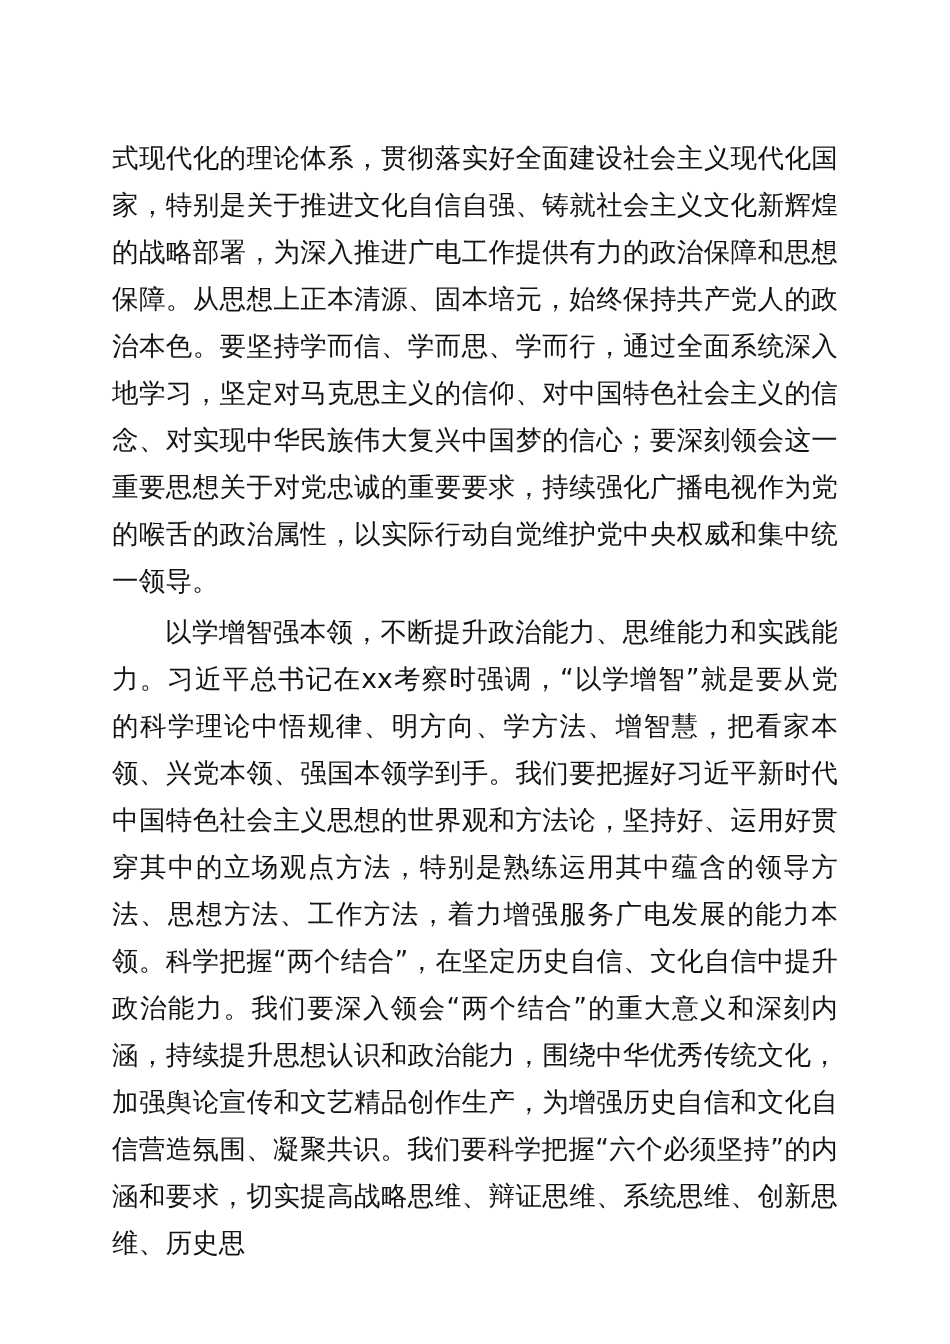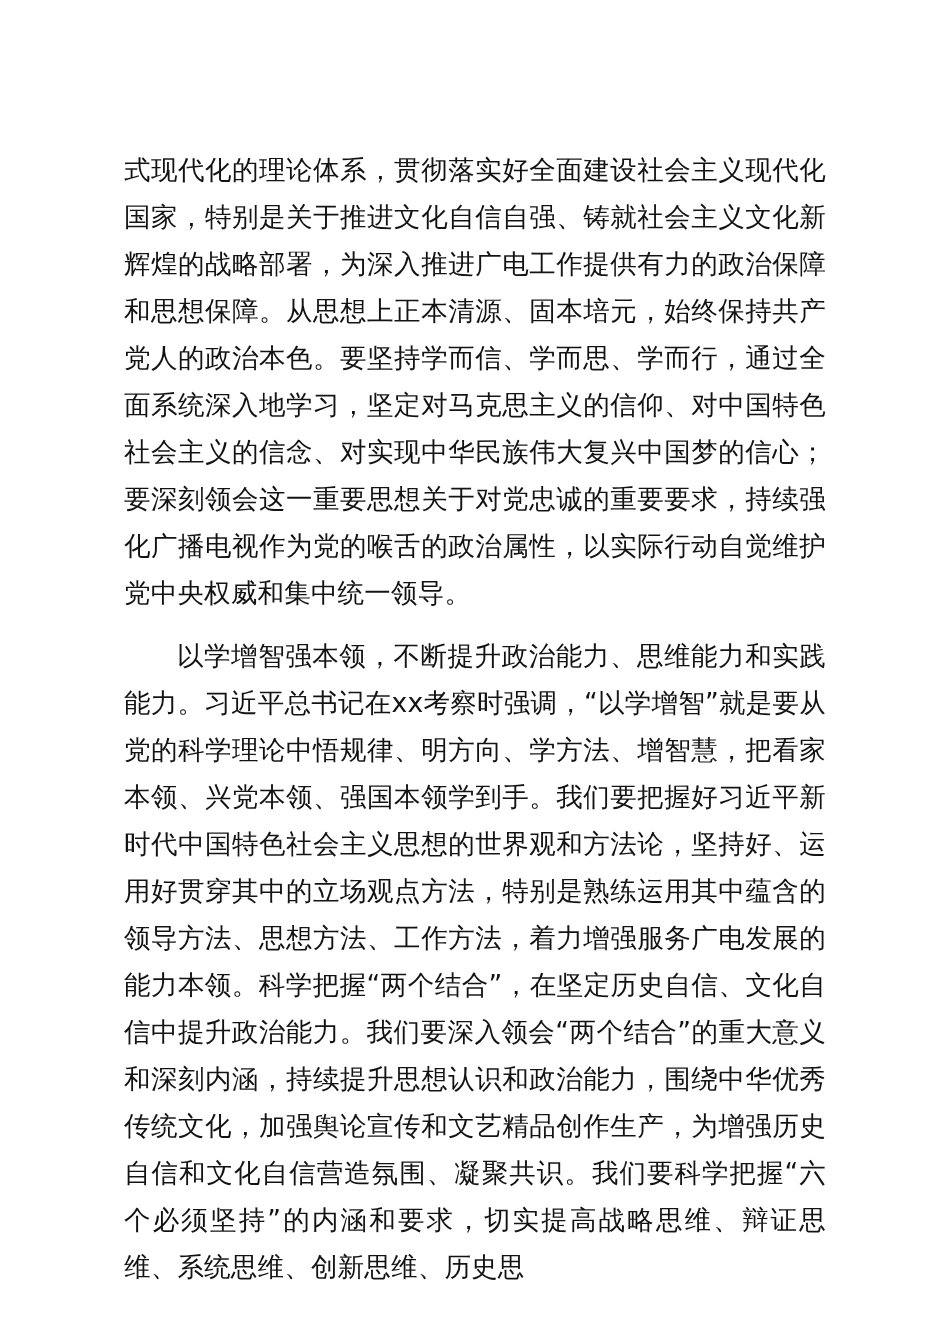--- a/index.html
+++ b/index.html
@@ -23,21 +23,21 @@
   }
   .doc-body {
     font-size: 26.5px;
     line-height: 47px;
     text-align: justify;
     text-justify: inter-ideograph;
     letter-spacing: 0.2px;
     color: #131313;
   }
   .para {
-    margin: 16px;
+    margin: 4px;
     text-indent: 0;
   }
   .para.indent {
     text-indent: 2em;
   }
 </style>
 </head>
 <body>
 
 <div class="page">

